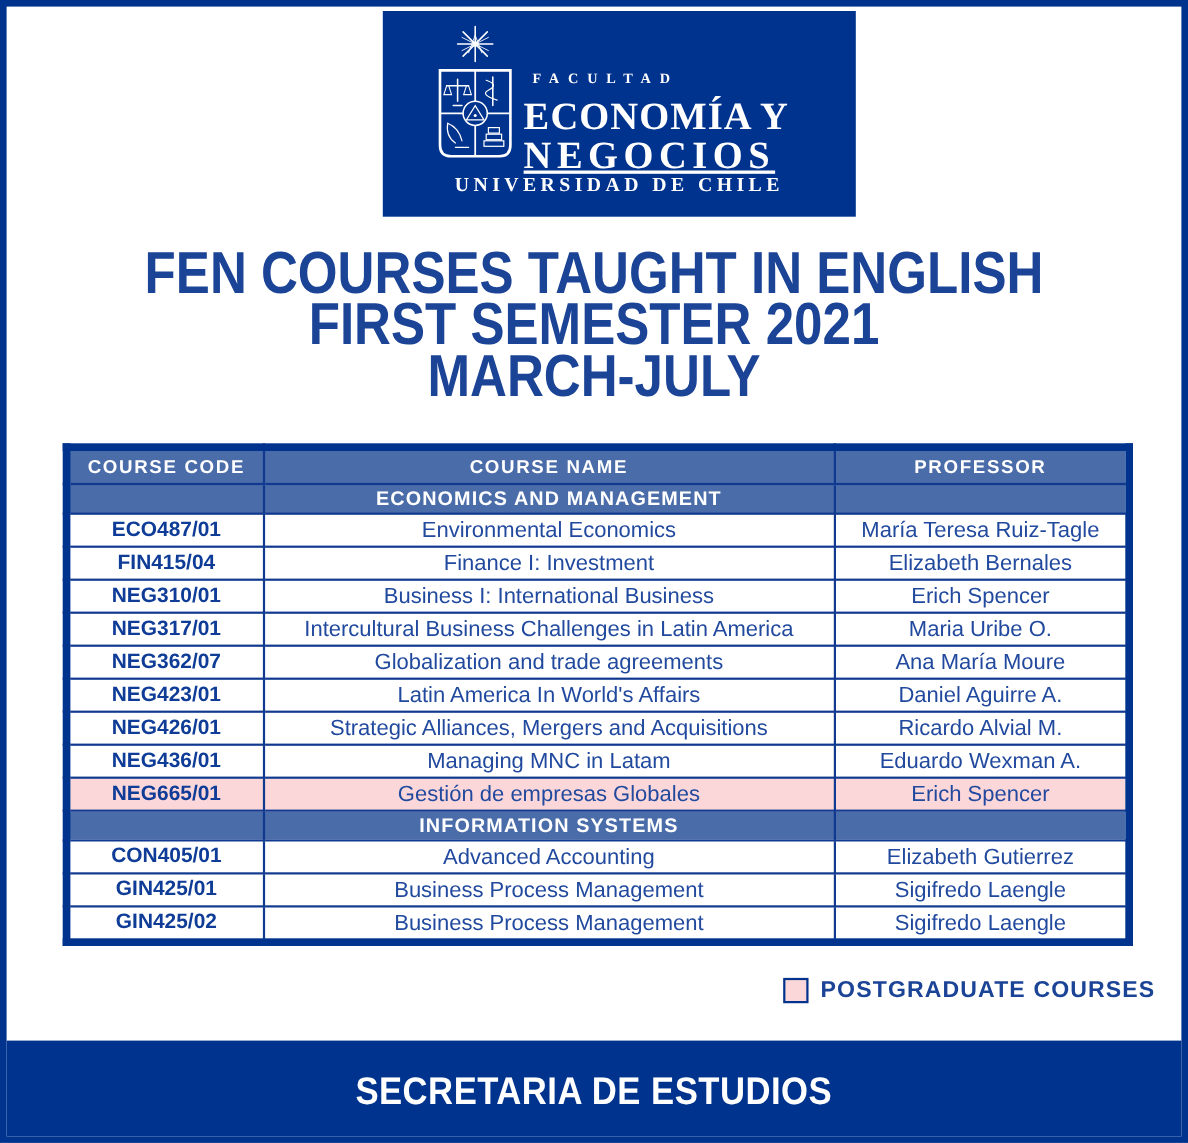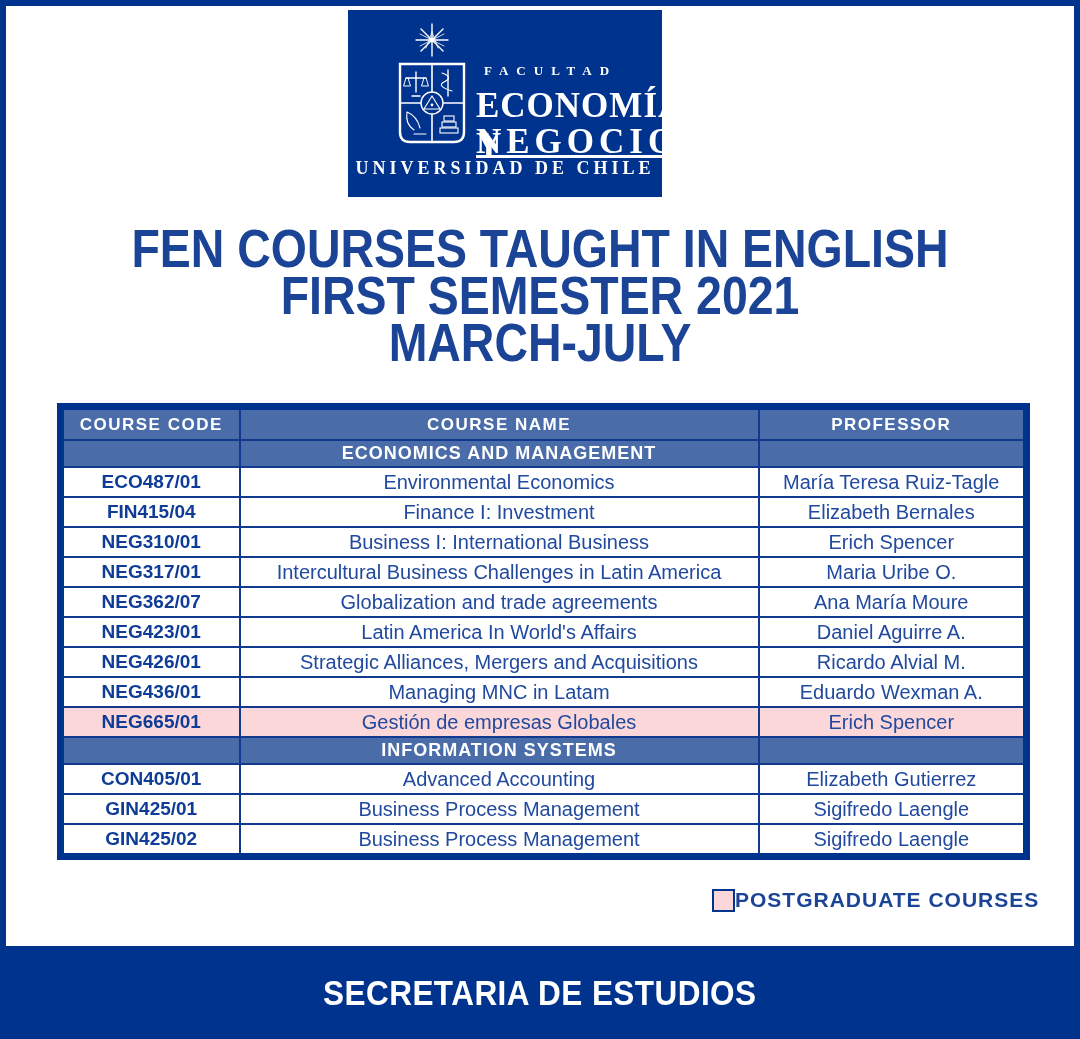--- a/index.html
+++ b/index.html
@@ -12,21 +12,21 @@
     --grid-blue:#10398F;
     --white:#FFFFFF;
   }
   html,body{margin:0;padding:0;background:#fff;}
   .page{
     position:relative;width:1080px;height:1039px;box-sizing:border-box;
     background:var(--white);border:6px solid var(--navy);overflow:hidden;
     font-family:"Liberation Sans",sans-serif;
   }
   
-  .logo-box{position:absolute;left:342px;top:4px;width:314px;height:187px;background:var(--navy);}
+  .logo-box{position:absolute;left:342px;top:4px;width:430px;height:187px;background:var(--navy);}
   .crest{position:absolute;left:24px;top:10px;}
   .logo-facultad{position:absolute;left:136px;top:53px;color:#fff;font-size:13px;font-weight:600;
     letter-spacing:8px;font-family:"Liberation Serif",serif;}
   .logo-econ{position:absolute;left:128px;top:76px;color:#fff;font-size:35px;font-weight:600;
     letter-spacing:1px;font-family:"Liberation Serif",serif;}
   .logo-neg{position:absolute;left:128px;top:112px;color:#fff;font-size:35px;font-weight:600;
     letter-spacing:5px;font-family:"Liberation Serif",serif;text-decoration:underline;}
   .logo-univ{position:absolute;left:0;top:148px;width:100%;text-align:center;color:#fff;
     font-size:18px;font-weight:600;letter-spacing:4px;font-family:"Liberation Serif",serif;}
   
@@ -41,21 +41,21 @@
   .course-table th,.course-table td{border:2px solid var(--grid-blue);text-align:center;
     vertical-align:middle;padding:0 4px;overflow:hidden;white-space:nowrap;}
   .course-table th{background:var(--head-blue);color:#fff;font-size:17px;font-weight:700;
     letter-spacing:1.5px;height:29px;}
   tr.section-row td{background:var(--head-blue);color:#fff;font-size:18px;font-weight:700;
     letter-spacing:1px;height:25px;}
   tr.course-row td{height:28px;font-size:20px;color:var(--body-blue);background:#fff;}
   tr.course-row td.code-cell{font-weight:700;font-size:19px;color:var(--code-blue);}
   tr.course-row.highlight td{background:var(--pink);}
   
-  .legend{position:absolute;left:706px;top:882px;display:flex;align-items:center;}
+  .legend{position:absolute;left:706px;top:882px;display:flex;align-items:center;gap:11px;}
   .legend-swatch{width:23px;height:23px;background:var(--pink);border:2px solid var(--navy);box-sizing:border-box;}
   .legend-label{font-size:21px;font-weight:700;letter-spacing:1px;color:var(--title-blue);}
   
   .footer{position:absolute;left:-6px;right:-6px;bottom:-6px;height:93px;background:var(--navy);
     display:flex;align-items:center;justify-content:center;}
   .footer-text{color:#fff;font-weight:700;font-size:35px;letter-spacing:0.5px;transform:scaleX(0.9);}
 </style>
 </head>
 <body>
 

